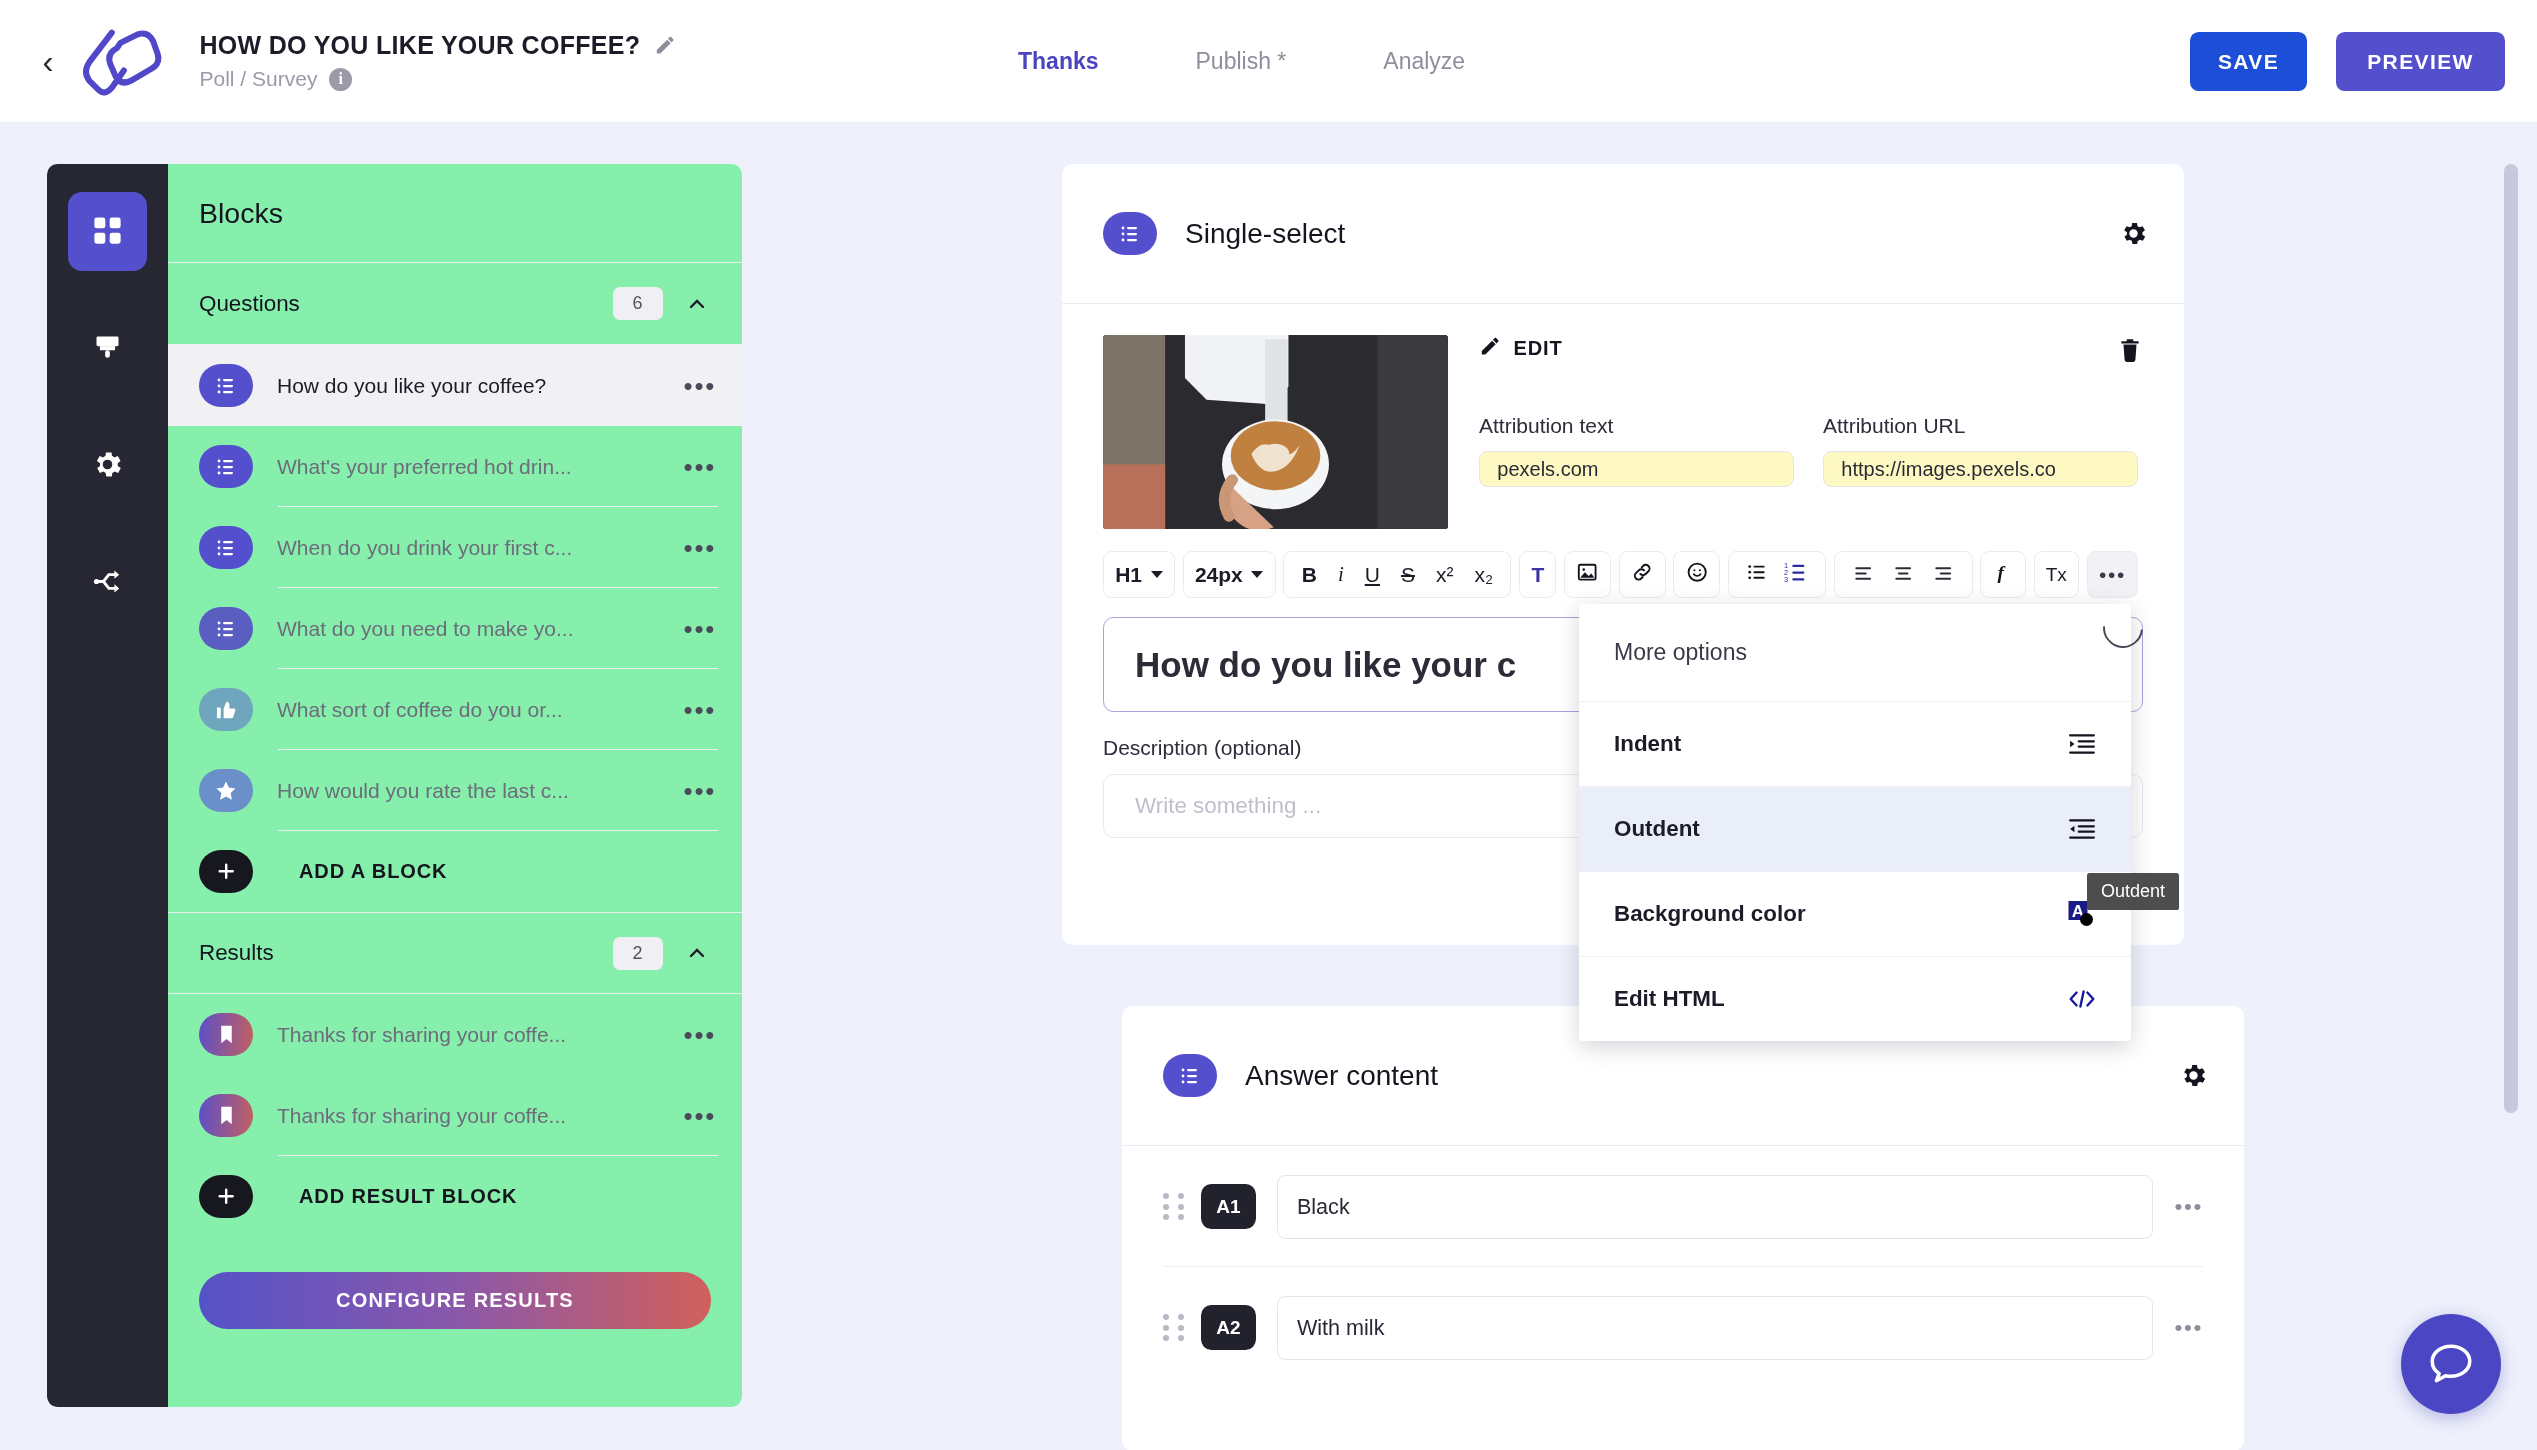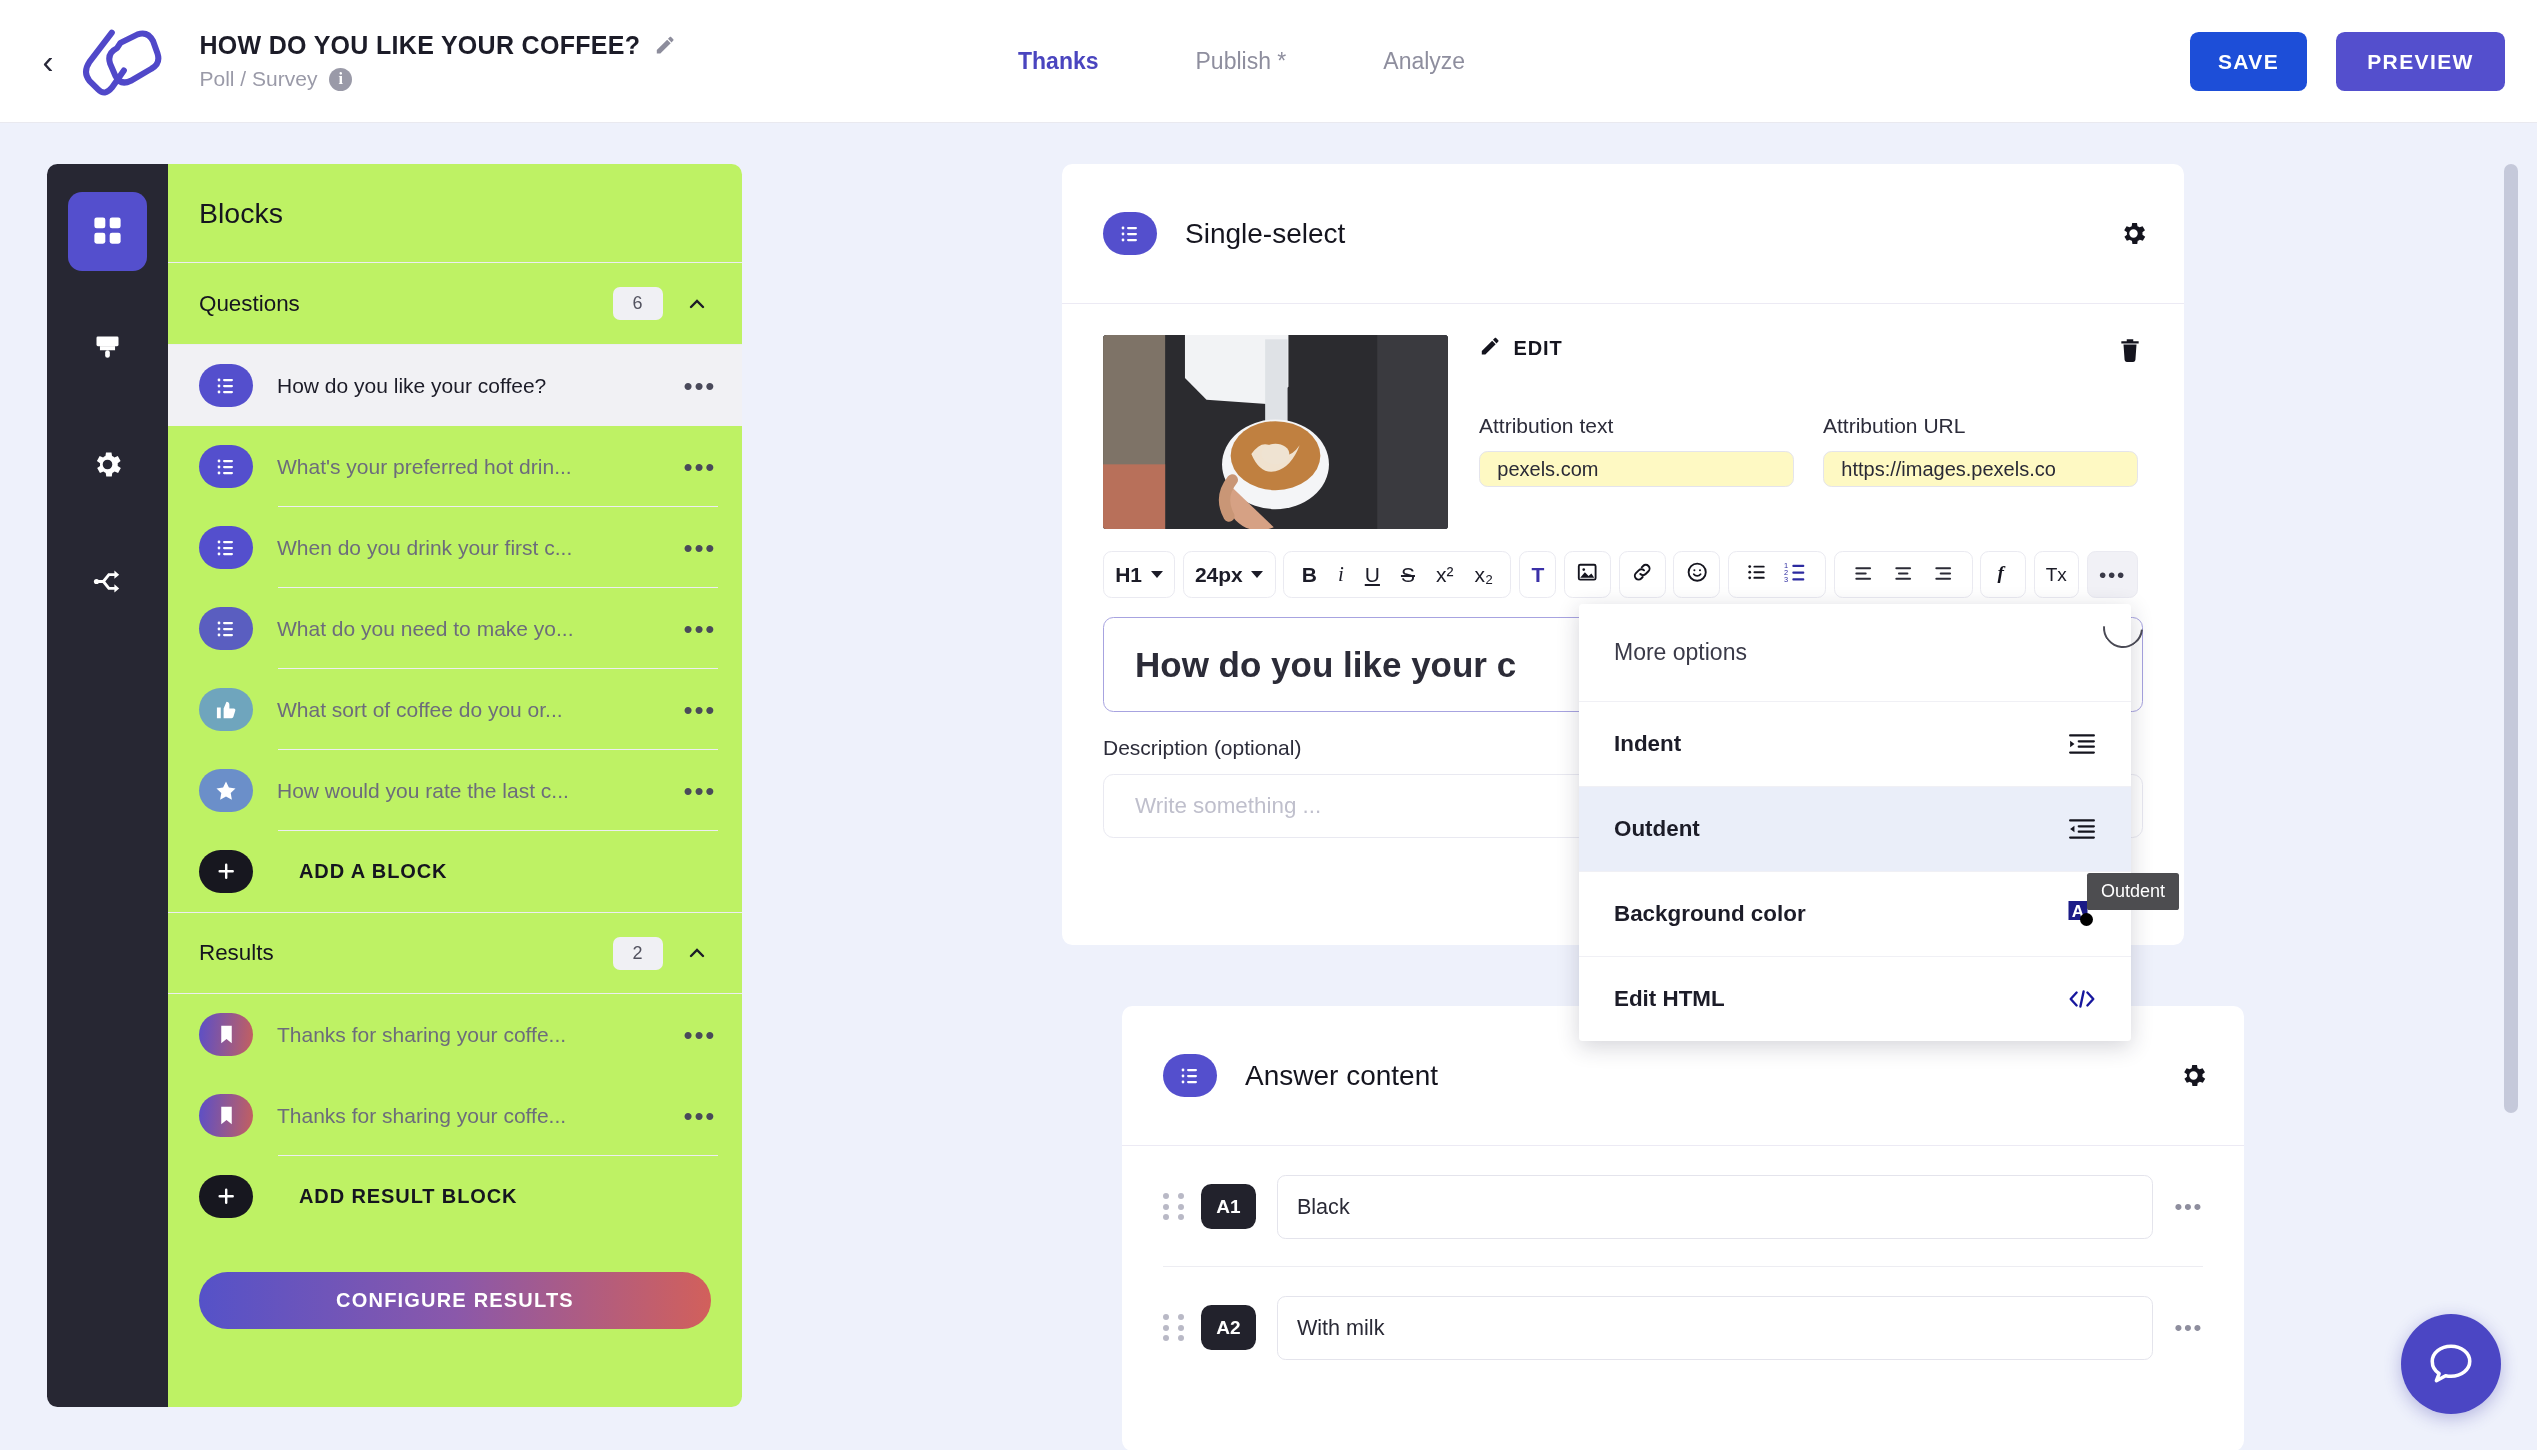--- a/index.html
+++ b/index.html
@@ -69,21 +69,21 @@
   .rail-btn {
     width: 79px; height: 79px; border-radius: 14px;
     display: flex; align-items: center; justify-content: center; cursor: pointer;
   }
   .rail-btn.active { background: #544fcd; }
 
   
   .blocks-panel {
     position: absolute; top: 164px; left: 168px;
     width: 574px; height: 1243px;
-    background: #bef264; border-radius: 0 10.4px 10.4px 0;
+    background: #86efac; border-radius: 0 10.4px 10.4px 0;
     overflow: hidden;
   }
   .blocks-header {
     height: 99px; display: flex; align-items: center; padding-left: 31px;
     border-bottom: 0.9px solid #ededf2;
   }
   .blocks-title { font-size: 28.5px; color: #15151f; }
   .section-head {
     height: 82px; display: flex; align-items: center;
     padding: 0 33px 0 31px; border-bottom: 0.9px solid #ededf2;

